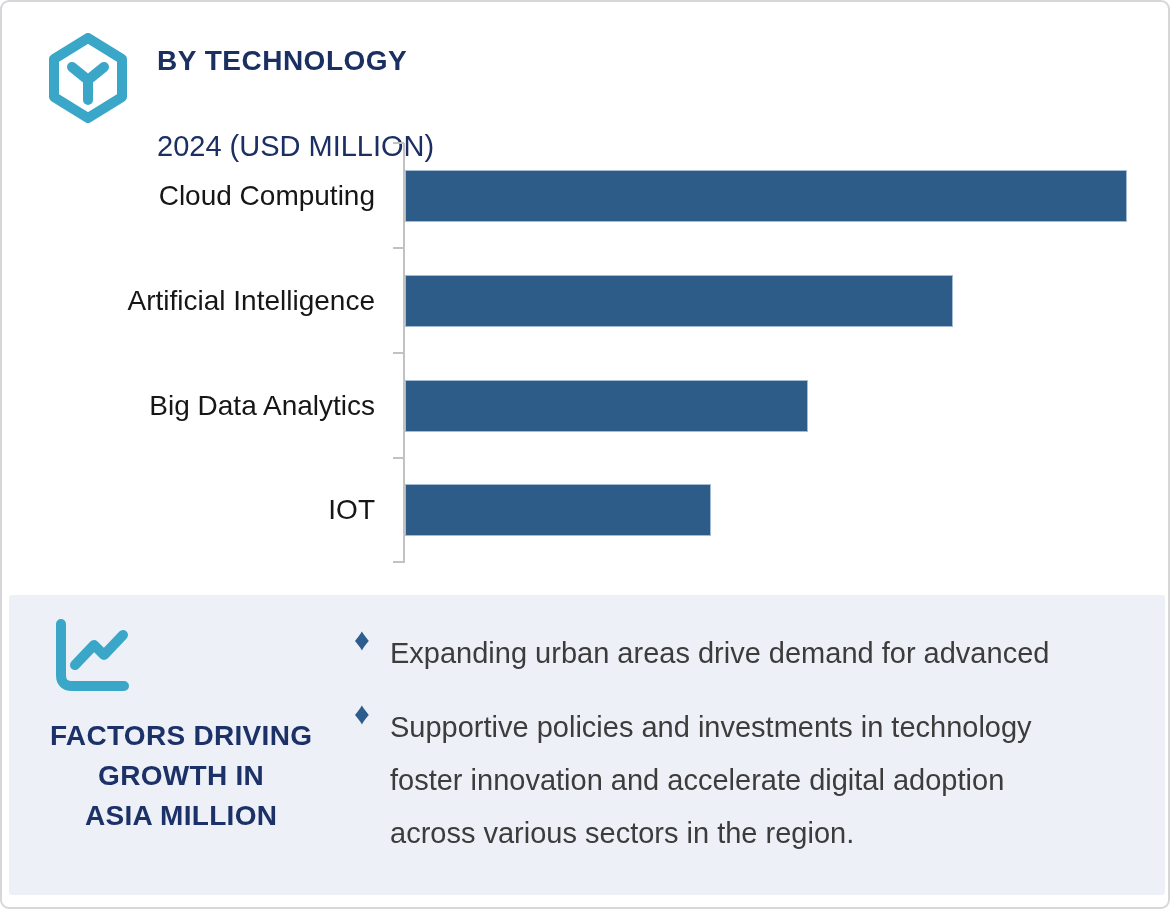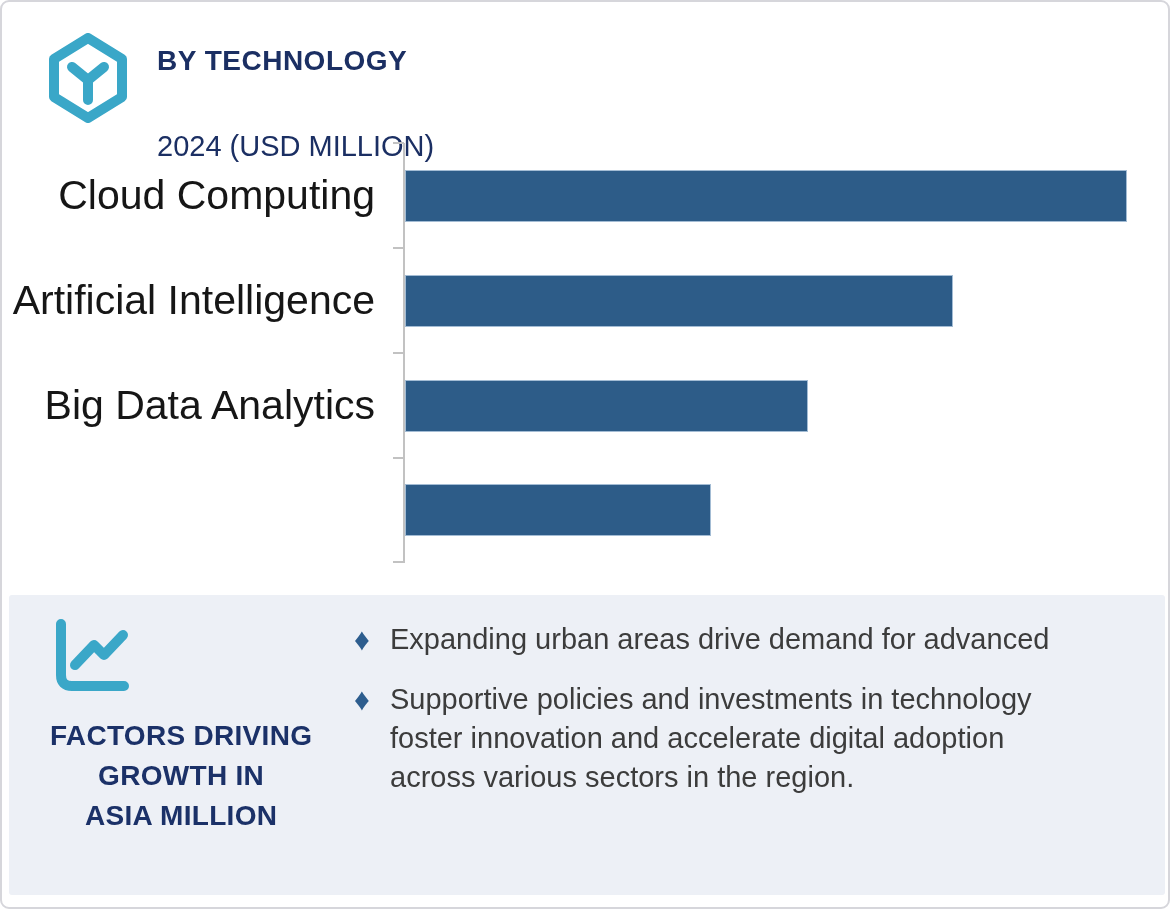--- a/index.html
+++ b/index.html
@@ -16,41 +16,41 @@
   
   .chart{position:absolute;left:0;top:0;width:1170px;height:580px;}
   .axis-line{position:absolute;left:401px;top:141px;width:2px;height:420px;background:#c2c2c2;}
   .tick{position:absolute;left:391px;width:11px;height:2px;background:#c2c2c2;}
   .tick.t0{top:140px}.tick.t1{top:245px}.tick.t2{top:350px}.tick.t3{top:455px}.tick.t4{top:559px}
   .bar-row{position:absolute;left:0;width:1170px;height:105px;}
   .bar-row.r0{top:141px}.bar-row.r1{top:246px}.bar-row.r2{top:351px}.bar-row.r3{top:456px;height:104px}
   .cat-label{
     position:absolute;left:0;top:0;bottom:0;width:373px;display:flex;
     align-items:center;justify-content:flex-end;
-    font-size:41px;color:#161616;white-space:nowrap;
+    font-size:28px;color:#161616;white-space:nowrap;
   }
   .bar-track{position:absolute;left:403px;top:0;bottom:0;width:722px;display:flex;align-items:center;}
   .bar{
     height:50px;background:#2d5c88;border:1px solid #a3bcd4;box-sizing:content-box;
   }
   
   .factors-panel{
     position:absolute;left:7px;top:593px;width:1156px;height:300px;
     background:#edf0f6;border-radius:3px;
   }
   .factors-icon{position:absolute;left:41px;top:24px;width:82px;height:78px;}
   .factors-heading{position:absolute;left:41px;top:121px;}
   .factors-heading div{font-size:28px;font-weight:bold;color:#1b3168;line-height:40px;letter-spacing:.3px;text-align:center;}
   .bullets{position:absolute;left:345px;top:25px;width:780px;display:flex;flex-direction:column;gap:21px;}
   .bullet{display:flex;align-items:flex-start;}
   .diamond{
     flex:0 0 auto;width:36px;font-size:31px;line-height:39px;color:#2d5d8e;
   }
   .bullet-text{flex:1;}
-  .bullet-text div{font-size:29px;line-height:39px;color:#3c3c3c;}
+  .bullet-text div{font-size:29px;line-height:39px;color:#3c3c3c;margin-top:14px;}
 </style>
 </head>
 <body>
 
 <div class="card">
 
   <svg class="logo" viewBox="0 0 80 90" fill="none" xmlns="http://www.w3.org/2000/svg">
     <path d="M40 5 L74 26 L74 64 L40 85 L6 64 L6 26 Z" stroke="#3aa7c8" stroke-width="10" stroke-linejoin="round" fill="none"></path>
     <path d="M40 47 L40 67 M40 47 L24 34 M40 47 L56 34" stroke="#3aa7c8" stroke-width="10" stroke-linecap="round" fill="none"></path>
   </svg>
@@ -79,20 +79,21 @@
         <div class="bar" style="width: 75.6%;"></div>
       </div>
     </div>
     <div class="bar-row r2">
       <div class="cat-label">Big Data Analytics</div>
       <div class="bar-track">
         <div class="bar" style="width: 55.5%;"></div>
       </div>
     </div>
     <div class="bar-row r3">
+      <div class="cat-label">IOT</div>
       <div class="bar-track">
         <div class="bar" style="width: 42.1%;"></div>
       </div>
     </div>
   </div>
 
   <div class="factors-panel">
     <svg class="factors-icon" viewBox="0 0 82 78" fill="none" xmlns="http://www.w3.org/2000/svg">
       <path d="M11 5 L11 56 Q11 67 22 67 L74 67" stroke="#3aa7c8" stroke-width="10" stroke-linecap="round" fill="none"></path>
       <path d="M25 46 L44 26 L54 36 L73 16" stroke="#3aa7c8" stroke-width="10" stroke-linecap="round" stroke-linejoin="round" fill="none"></path>

